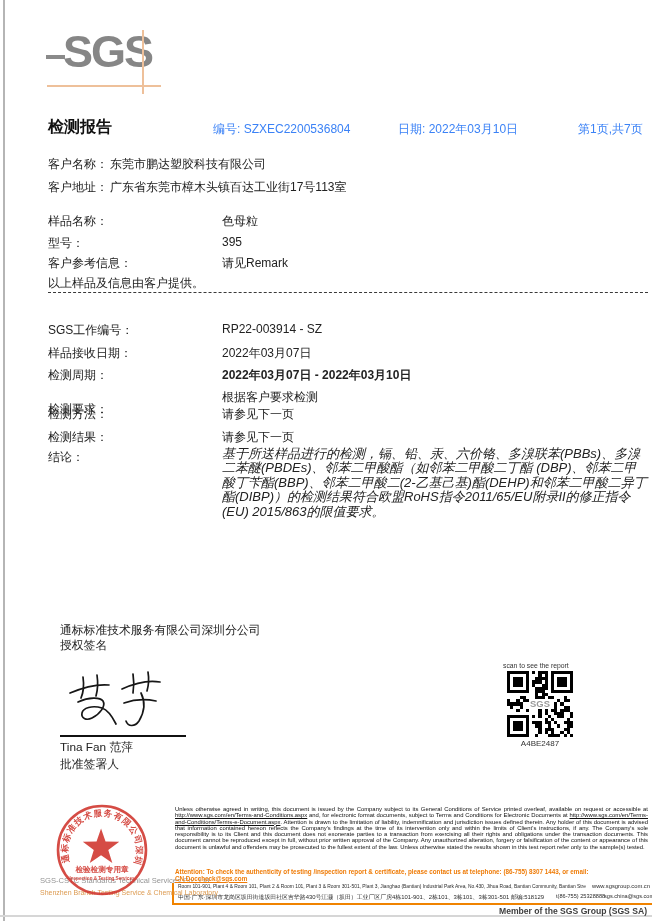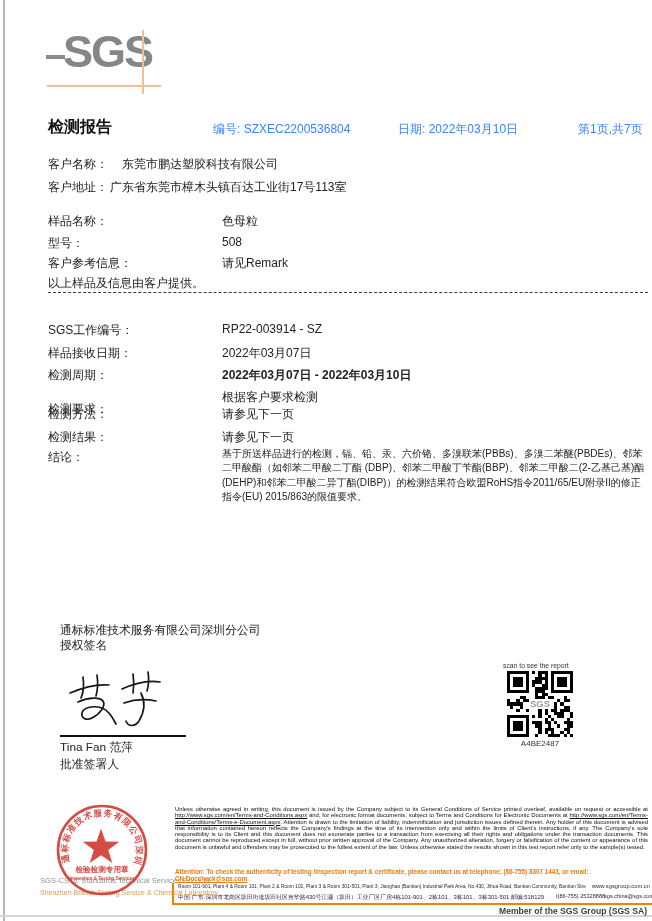--- a/index.html
+++ b/index.html
@@ -16,21 +16,21 @@
   
   .sgs-logo{left:63px;top:26px;font-size:45px;font-weight:bold;color:#868686;letter-spacing:-2px;}
   .logo-dash{left:46px;top:55px;width:19px;height:4px;background:#8a8a8a;}
   .cross-v{left:142px;top:30px;width:2px;height:64px;background:#eec09a;}
   .cross-h{left:47px;top:85px;width:114px;height:2px;background:#eec09a;}
   .doc-title{left:48px;top:117px;font-size:16px;font-weight:bold;color:#111;}
   .hdr{font-size:12px;color:#3b82f6;}
   
   .lbl,.val,.note{font-size:12px;color:#222;}
   .dashed{left:48px;top:292px;width:600px;height:0;border-top:1px dashed #3a3a3a;}
-  .concl{left:222px;top:447px;width:426px;font-size:10px;line-height:14.4px;color:#222;white-space:normal;text-align:left;}
+  .concl{left:222px;top:447px;width:426px;font-size:13px;line-height:14.4px;color:#222;white-space:normal;text-align:left;font-style:italic;}
   
   .sig-co{left:60px;top:623px;font-size:11.8px;color:#222;}
   .sig-auth{left:60px;top:638px;font-size:11.8px;color:#222;}
   .sig-line{left:60px;top:735px;width:126px;height:2px;background:#111;}
   .sig-name{left:60px;top:740px;font-size:11.8px;color:#222;}
   .sig-title{left:60px;top:757px;font-size:11.8px;color:#222;}
   .sig-svg{left:64px;top:666px;}
   
   .qr-cap{left:503px;top:662px;font-size:6.8px;color:#333;}
   .qr-svg{left:507px;top:671px;}
@@ -63,28 +63,28 @@
 <div class="abs logo-dash"></div>
 <div class="abs cross-v"></div>
 <div class="abs cross-h"></div>
 
 <div class="abs doc-title">检测报告</div>
 <div class="abs hdr" style="left:213px;top:121px;">编号: SZXEC2200536804</div>
 <div class="abs hdr" style="left:398px;top:121px;">日期: 2022年03月10日</div>
 <div class="abs hdr" style="left:578px;top:121px;">第1页,共7页</div>
 
 <span class="abs lbl" style="left:48px;top:156px;">客户名称：</span>
-<span class="abs val" style="left:110px;top:156px;margin-left:12px;">东莞市鹏达塑胶科技有限公司</span>
+<span class="abs val" style="left:110px;top:156px;">东莞市鹏达塑胶科技有限公司</span>
 <span class="abs lbl" style="left:48px;top:179px;">客户地址：</span>
 <span class="abs val" style="left:110px;top:179px;">广东省东莞市樟木头镇百达工业街17号113室</span>
 
 <span class="abs lbl" style="left:48px;top:213px;text-align:center;">样品名称：</span>
 <span class="abs val" style="left:222px;top:213px;">色母粒</span>
 <span class="abs lbl" style="left:48px;top:235px;">型号：</span>
-<span class="abs val" style="left:222px;top:235px;">508</span>
+<span class="abs val" style="left:222px;top:235px;">395</span>
 <span class="abs lbl" style="left:48px;top:255px;">客户参考信息：</span>
 <span class="abs val" style="left:222px;top:255px;">请见Remark</span>
 <span class="abs note" style="left:48px;top:275px;">以上样品及信息由客户提供。</span>
 
 <div class="abs dashed"></div>
 
 <span class="abs lbl" style="left:48px;top:322px;">SGS工作编号：</span>
 <span class="abs val" style="left:222px;top:322px;">RP22-003914 - SZ</span>
 <span class="abs lbl" style="left:48px;top:345px;">样品接收日期：</span>
 <span class="abs val" style="left:222px;top:345px;">2022年03月07日</span>

